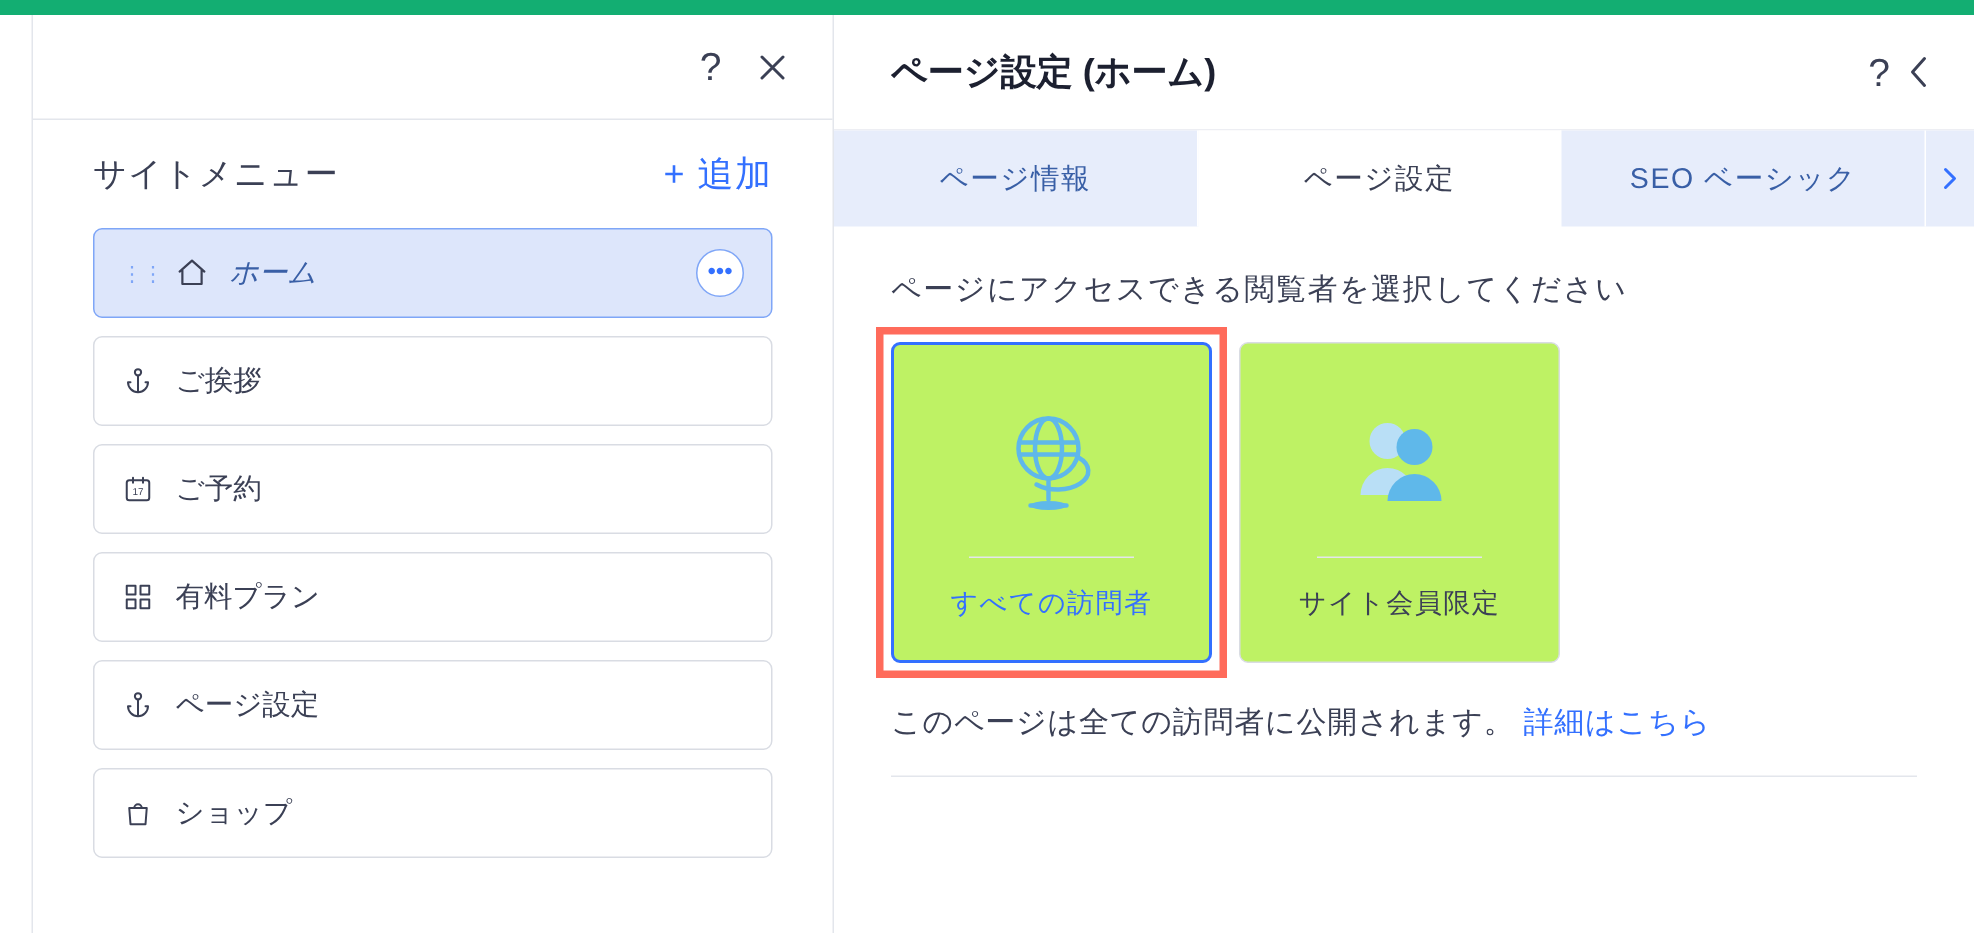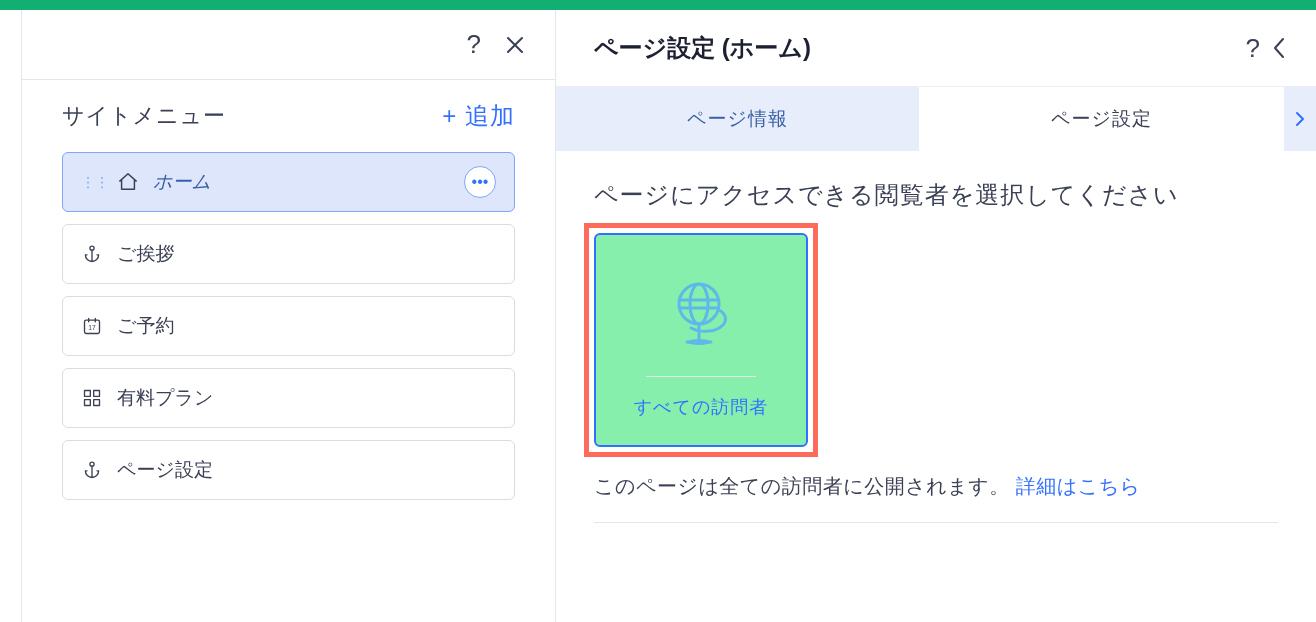--- a/index.html
+++ b/index.html
@@ -36,26 +36,26 @@
 .right-title { font-size: 24px; font-weight: 700; color: #1c2030; }
 .right-header .qmark2 { font-size: 26px; color: #3b4055; cursor: pointer; margin-right: 12px; }
 .right-header .back { font-size: 26px; color: #3b4055; cursor: pointer; }
 
 .tabs { display: flex; border-top: 1px solid #edeef3; }
 .tab { flex: 1; min-width: 160px; height: 64px; display: flex; align-items: center; justify-content: center; font-size: 19px; color: #395fa6; background: #e7edfb; border-right: 1px solid #fff; cursor: pointer; text-align: center; padding: 0 24px; letter-spacing: 1px; }
 .tab.active { background: #fff; color: #3b4055; }
 .tab-scroll { width: 32px; background: #e7edfb; display: flex; align-items: center; justify-content: center; color: #3370ff; font-size: 20px; cursor: pointer; }
 
 .content { padding: 28px 38px; }
-.prompt { font-size: 24px; color: #3b4055; letter-spacing: 1px; margin-bottom: 22px; }
+.prompt { font-size: 20px; color: #3b4055; letter-spacing: 1px; margin-bottom: 22px; }
 
 .cards { display: flex; gap: 18px; }
 .card-wrap { position: relative; }
 .highlight-box { position: absolute; top: -10px; left: -10px; right: -10px; bottom: -10px; border: 5px solid #ff6b5b; pointer-events: none; }
-.card { width: 214px; height: 214px; border: 1px solid #d9dce3; border-radius: 6px; display: flex; flex-direction: column; align-items: center; justify-content: center; gap: 0; cursor: pointer; background: #86efac; }
+.card { width: 214px; height: 214px; border: 1px solid #d9dce3; border-radius: 6px; display: flex; flex-direction: column; align-items: center; justify-content: center; gap: 0; cursor: pointer; background: #bef264; }
 .card.active { border: 2px solid #3370ff; }
 .card .card-icon { height: 100px; display: flex; align-items: center; justify-content: center; }
 .card .divider { width: 110px; height: 1px; background: #e3e6ec; margin: 14px 0 18px 0; }
 .card .card-label { font-size: 18px; color: #3b4055; letter-spacing: 1px; }
 .card.active .card-label { color: #3370ff; }
 
 .footer-text { font-size: 20px; color: #3b4055; margin-top: 26px; letter-spacing: 0.5px; padding-bottom: 22px; border-bottom: 1px solid #e3e6ec; }
 .footer-text .link { color: #3370ff; cursor: pointer; }
 
 svg { display: block; }
@@ -126,39 +126,48 @@
         </div>
         <div class="menu-item">
           <span class="icon-slot">
             <svg width="20" height="20" viewBox="0 0 24 24">
               <circle cx="12" cy="5" r="2.5" stroke="#3b4055" stroke-width="1.6" fill="none" stroke-linecap="round" stroke-linejoin="round"></circle>
               <path d="M12 7.5 V21 M4 13 a8 8 0 0 0 16 0 M4 13 h2 M20 13 h-2" stroke="#3b4055" stroke-width="1.6" fill="none" stroke-linecap="round" stroke-linejoin="round"></path>
             </svg>
           </span>
           <span class="label">ページ設定</span>
         </div>
+        <div class="menu-item">
+          <span class="icon-slot">
+            <svg width="20" height="22" viewBox="0 0 24 24">
+              <path d="M5 8 H19 L18 21 H6 Z M9 8 a3 3 0 0 1 6 0" stroke="#3b4055" stroke-width="1.6" fill="none" stroke-linecap="round" stroke-linejoin="round"></path>
+            </svg>
+          </span>
+          <span class="label">ショップ</span>
+        </div>
       </div>
   </div>
 
   <div class="right-panel">
     <div class="right-header">
       <div class="right-title">ページ設定 (ホーム)</div>
       <div style="display:flex;align-items:center;">
         <span class="qmark2">?</span>
         <span class="back">
           <svg width="14" height="22" viewBox="0 0 14 22">
               <path d="M11 2 L3 11 L11 20" stroke="#3b4055" stroke-width="2" fill="none" stroke-linecap="round" stroke-linejoin="round"></path>
             </svg>
         </span>
       </div>
     </div>
 
     <div class="tabs" id="tabs">
         <div class="tab">ページ情報</div>
         <div class="tab active">ページ設定</div>
+        <div class="tab">SEO ベーシック</div>
         <div class="tab-scroll">
           <svg width="10" height="16" viewBox="0 0 10 16">
             <path d="M2 2 L8 8 L2 14" stroke="#3370ff" stroke-width="2" fill="none" stroke-linecap="round" stroke-linejoin="round"></path>
           </svg>
         </div>
       </div>
 
     <div class="content">
       <div class="prompt">ページにアクセスできる閲覧者を選択してください</div>
       <div class="cards" id="cards">
@@ -172,20 +181,34 @@
                   <path d="M30 56 a20 12 0 0 0 28 -18" fill="none" stroke="#5fb8ea" stroke-width="3" stroke-linecap="round"></path>
                   <path d="M38 54 V66 M26 70 H50" stroke="#5fb8ea" stroke-width="3" stroke-linecap="round"></path>
                   <ellipse cx="38" cy="70" rx="12" ry="3" fill="#5fb8ea"></ellipse>
                 </svg>
               </div>
               <div class="divider"></div>
               <div class="card-label">すべての訪問者</div>
             </div>
             <div class="highlight-box"></div>
           </div>
+          <div class="card-wrap">
+            <div class="card">
+              <div class="card-icon">
+                <svg width="76" height="70" viewBox="0 0 76 70">
+                  <circle cx="30" cy="22" r="12" fill="#b9dff6"></circle>
+                  <path d="M12 58 a18 18 0 0 1 36 0 Z" fill="#b9dff6"></path>
+                  <circle cx="48" cy="26" r="12" fill="#5fb8ea"></circle>
+                  <path d="M30 62 a18 18 0 0 1 36 0 Z" fill="#5fb8ea"></path>
+                </svg>
+              </div>
+              <div class="divider"></div>
+              <div class="card-label">サイト会員限定</div>
+            </div>
+          </div>
         </div>
       <div class="footer-text">
         <span>このページは全ての訪問者に公開されます。 </span><span class="link">詳細はこちら</span>
       </div>
     </div>
   </div>
 
 </div>
 
 </body></html>

